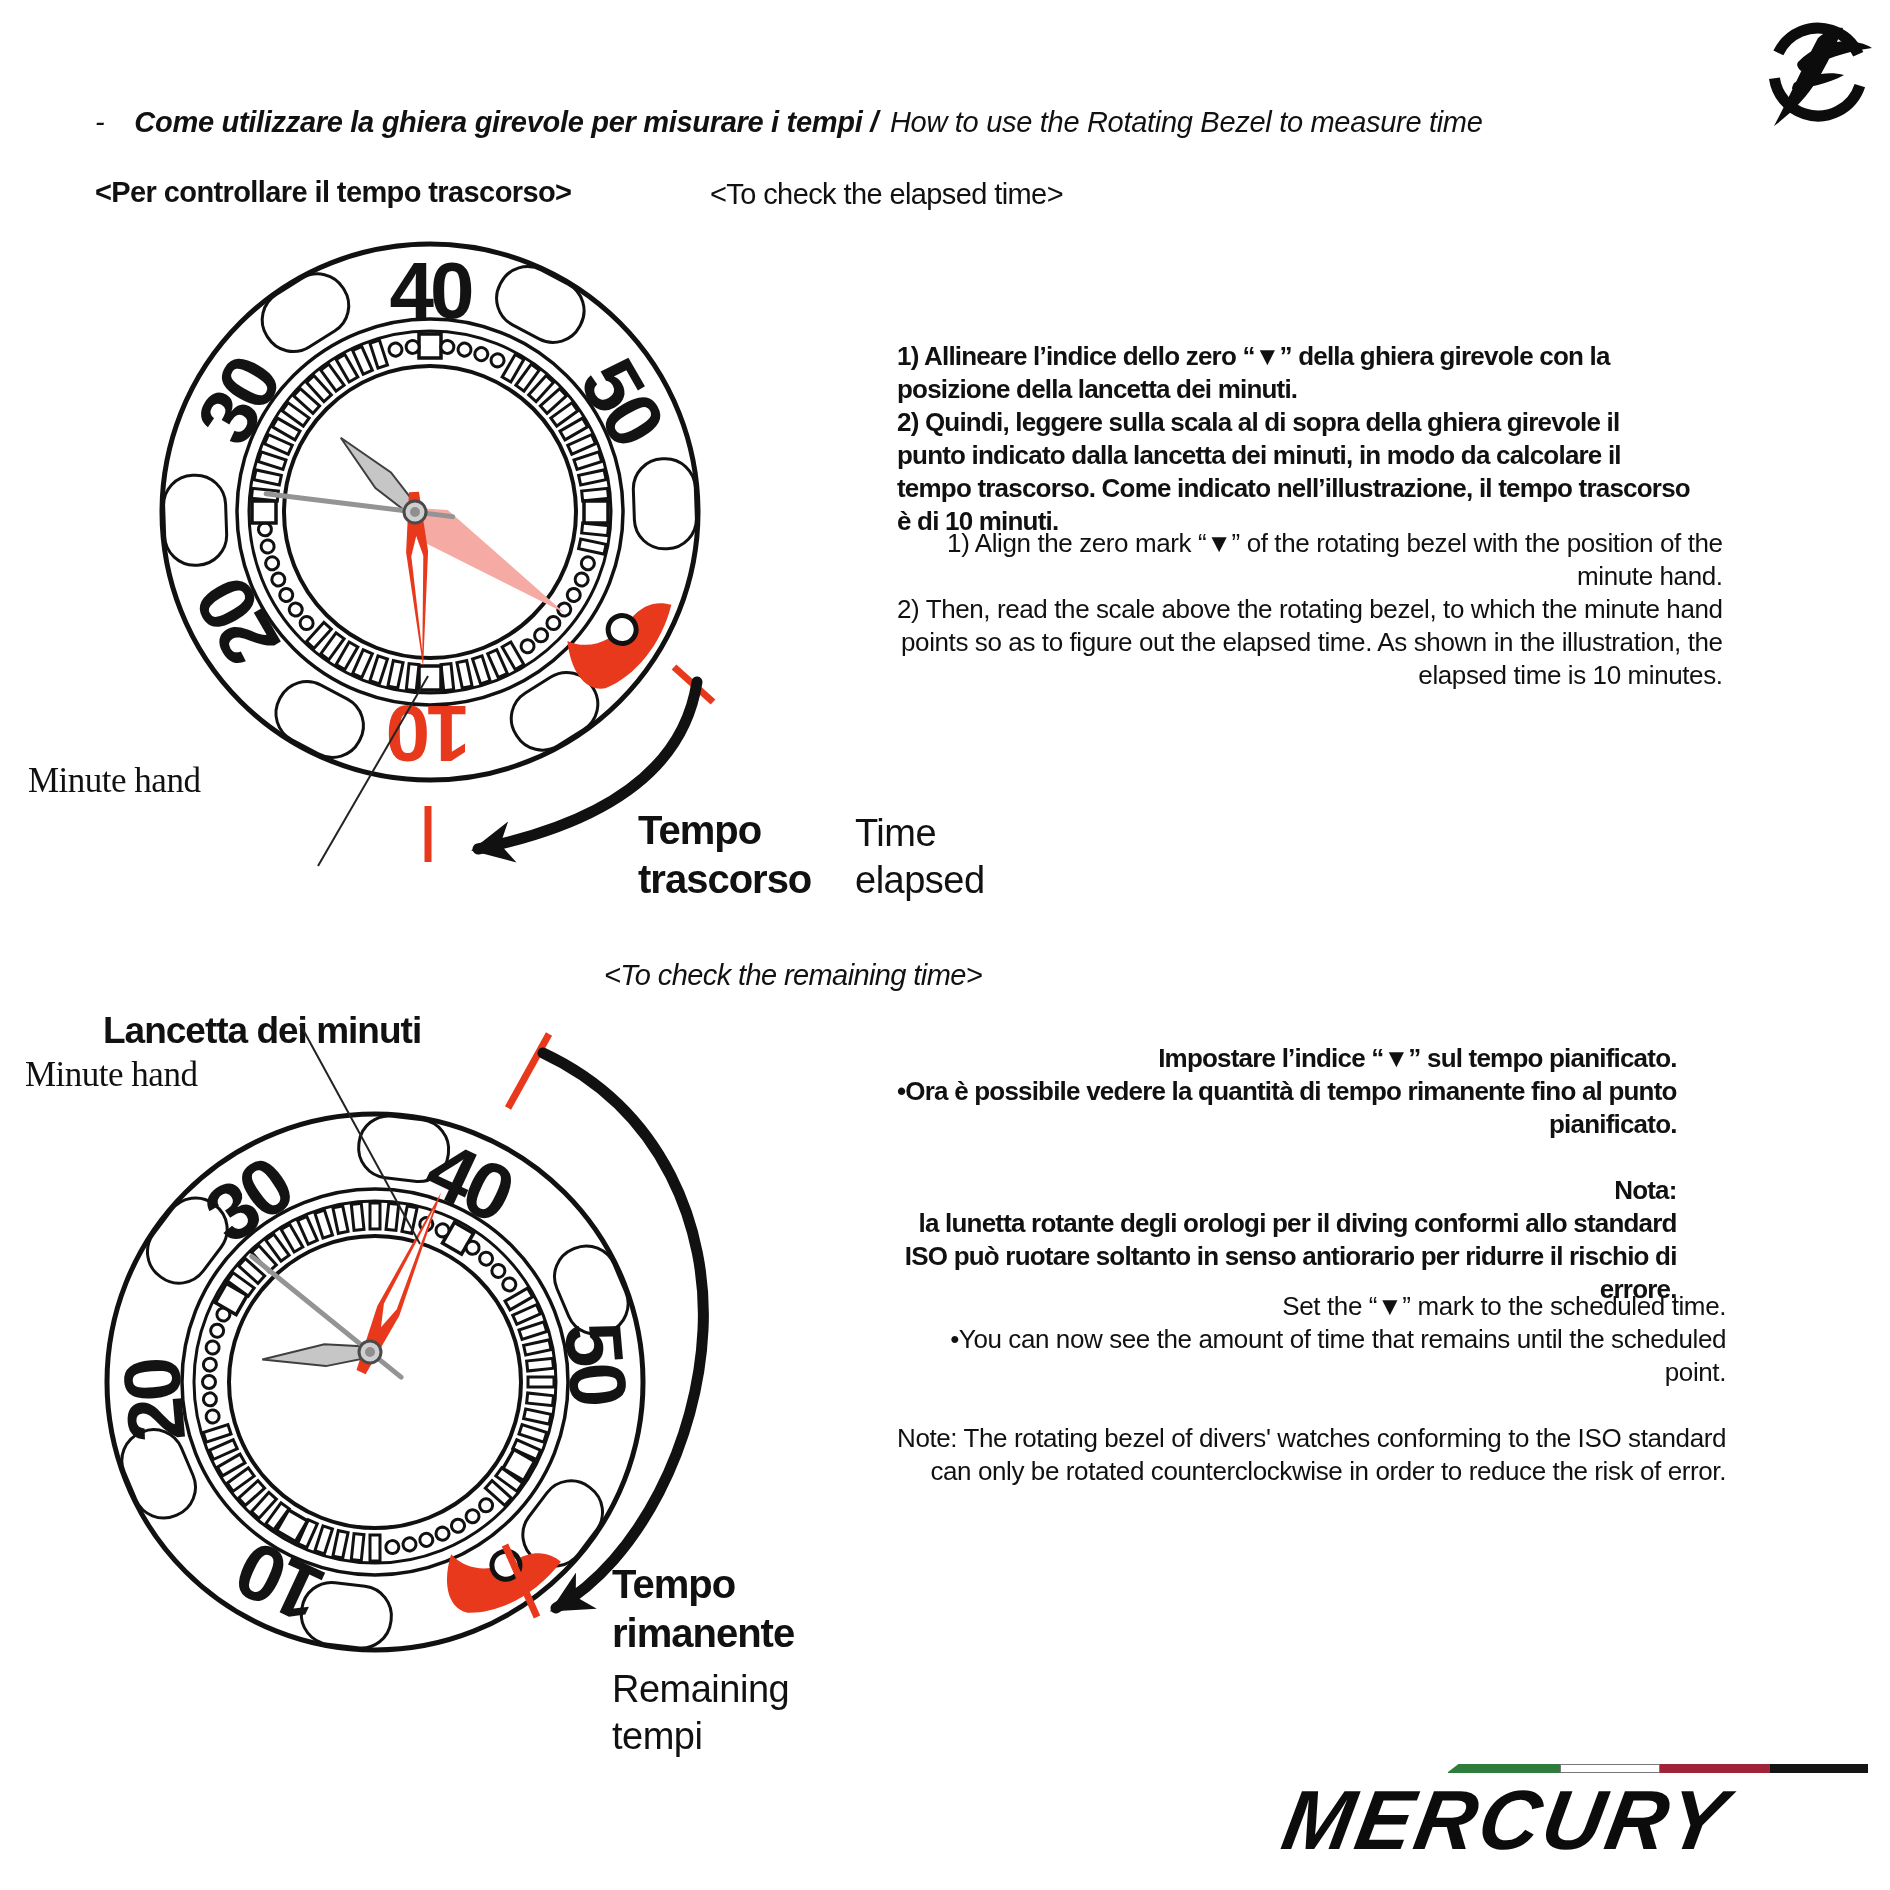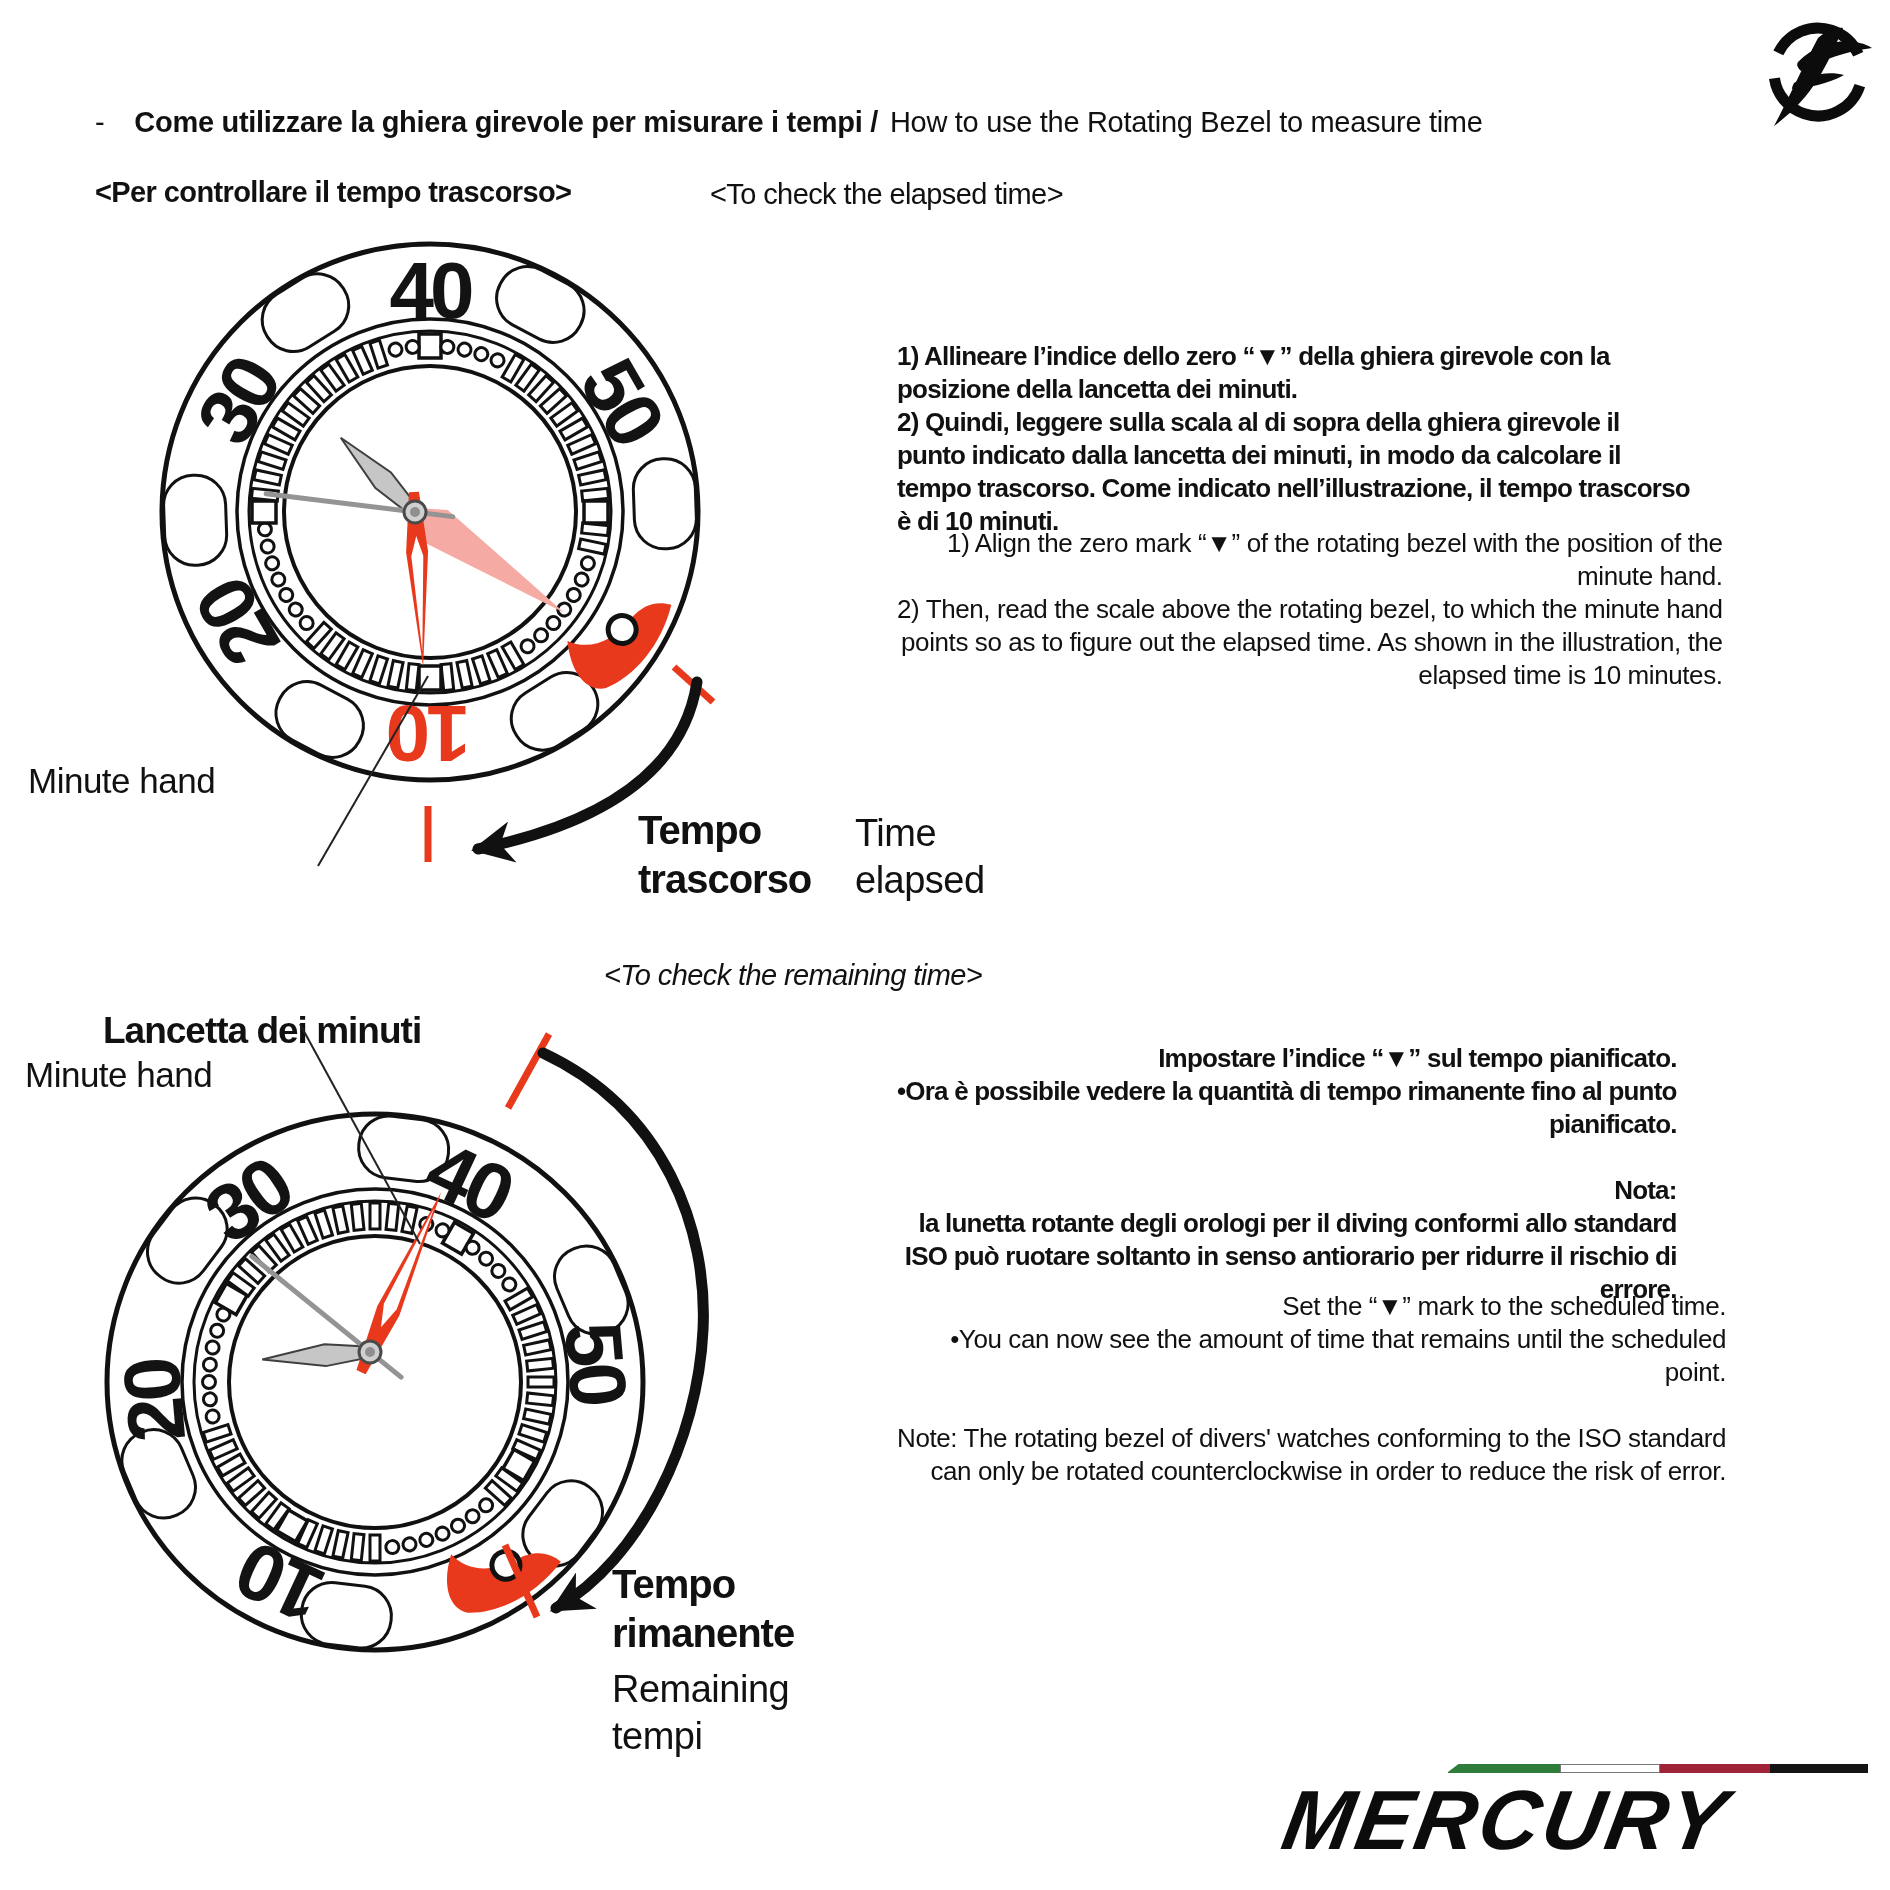--- a/index.html
+++ b/index.html
@@ -1,24 +1,24 @@
 <!DOCTYPE html>
 <html><head>
 <meta charset="utf-8">
 <style>
   html,body{margin:0;padding:0;background:#fff;}
   .page{position:relative;width:1890px;height:1890px;background:#fff;overflow:hidden;
         font-family:"Liberation Sans",sans-serif;color:#111;}
   .t{position:absolute;white-space:pre;color:#111;}
   .b{font-weight:bold;}
-  .hdr{font-size:29px;letter-spacing:-0.3px;}
+  .hdr{font-size:29px;letter-spacing:-0.3px;font-style:italic;}
   .h2{font-size:29px;letter-spacing:-0.6px;}
   .body-it{font-size:26px;font-weight:bold;line-height:33px;letter-spacing:-0.8px;}
   .body-en{font-size:26px;line-height:33px;letter-spacing:-0.4px;text-align:right;}
-  .lab{font-size:35px;line-height:46px;letter-spacing:-0.5px;}
+  .lab{font-size:35px;line-height:46px;letter-spacing:-0.5px;font-family:Liberation Serif, serif;}
   .lab-b{font-size:37px;font-weight:bold;line-height:46px;letter-spacing:-1px;}
   .lab-big{font-size:40px;font-weight:bold;line-height:49px;letter-spacing:-1px;}
   .lab-big-r{font-size:38px;line-height:47px;letter-spacing:-0.5px;}
   svg{position:absolute;}
   .case{fill:#fff;stroke:#111;stroke-width:5;}
   .ring{fill:none;stroke:#111;stroke-width:3.5;}
   .ring2{fill:none;stroke:#111;stroke-width:3;}
   .dial{fill:#fff;stroke:#111;stroke-width:4;}
   .pad{fill:#fff;stroke:#111;stroke-width:3;}
   .tick{fill:#fff;stroke:#111;stroke-width:3;}

